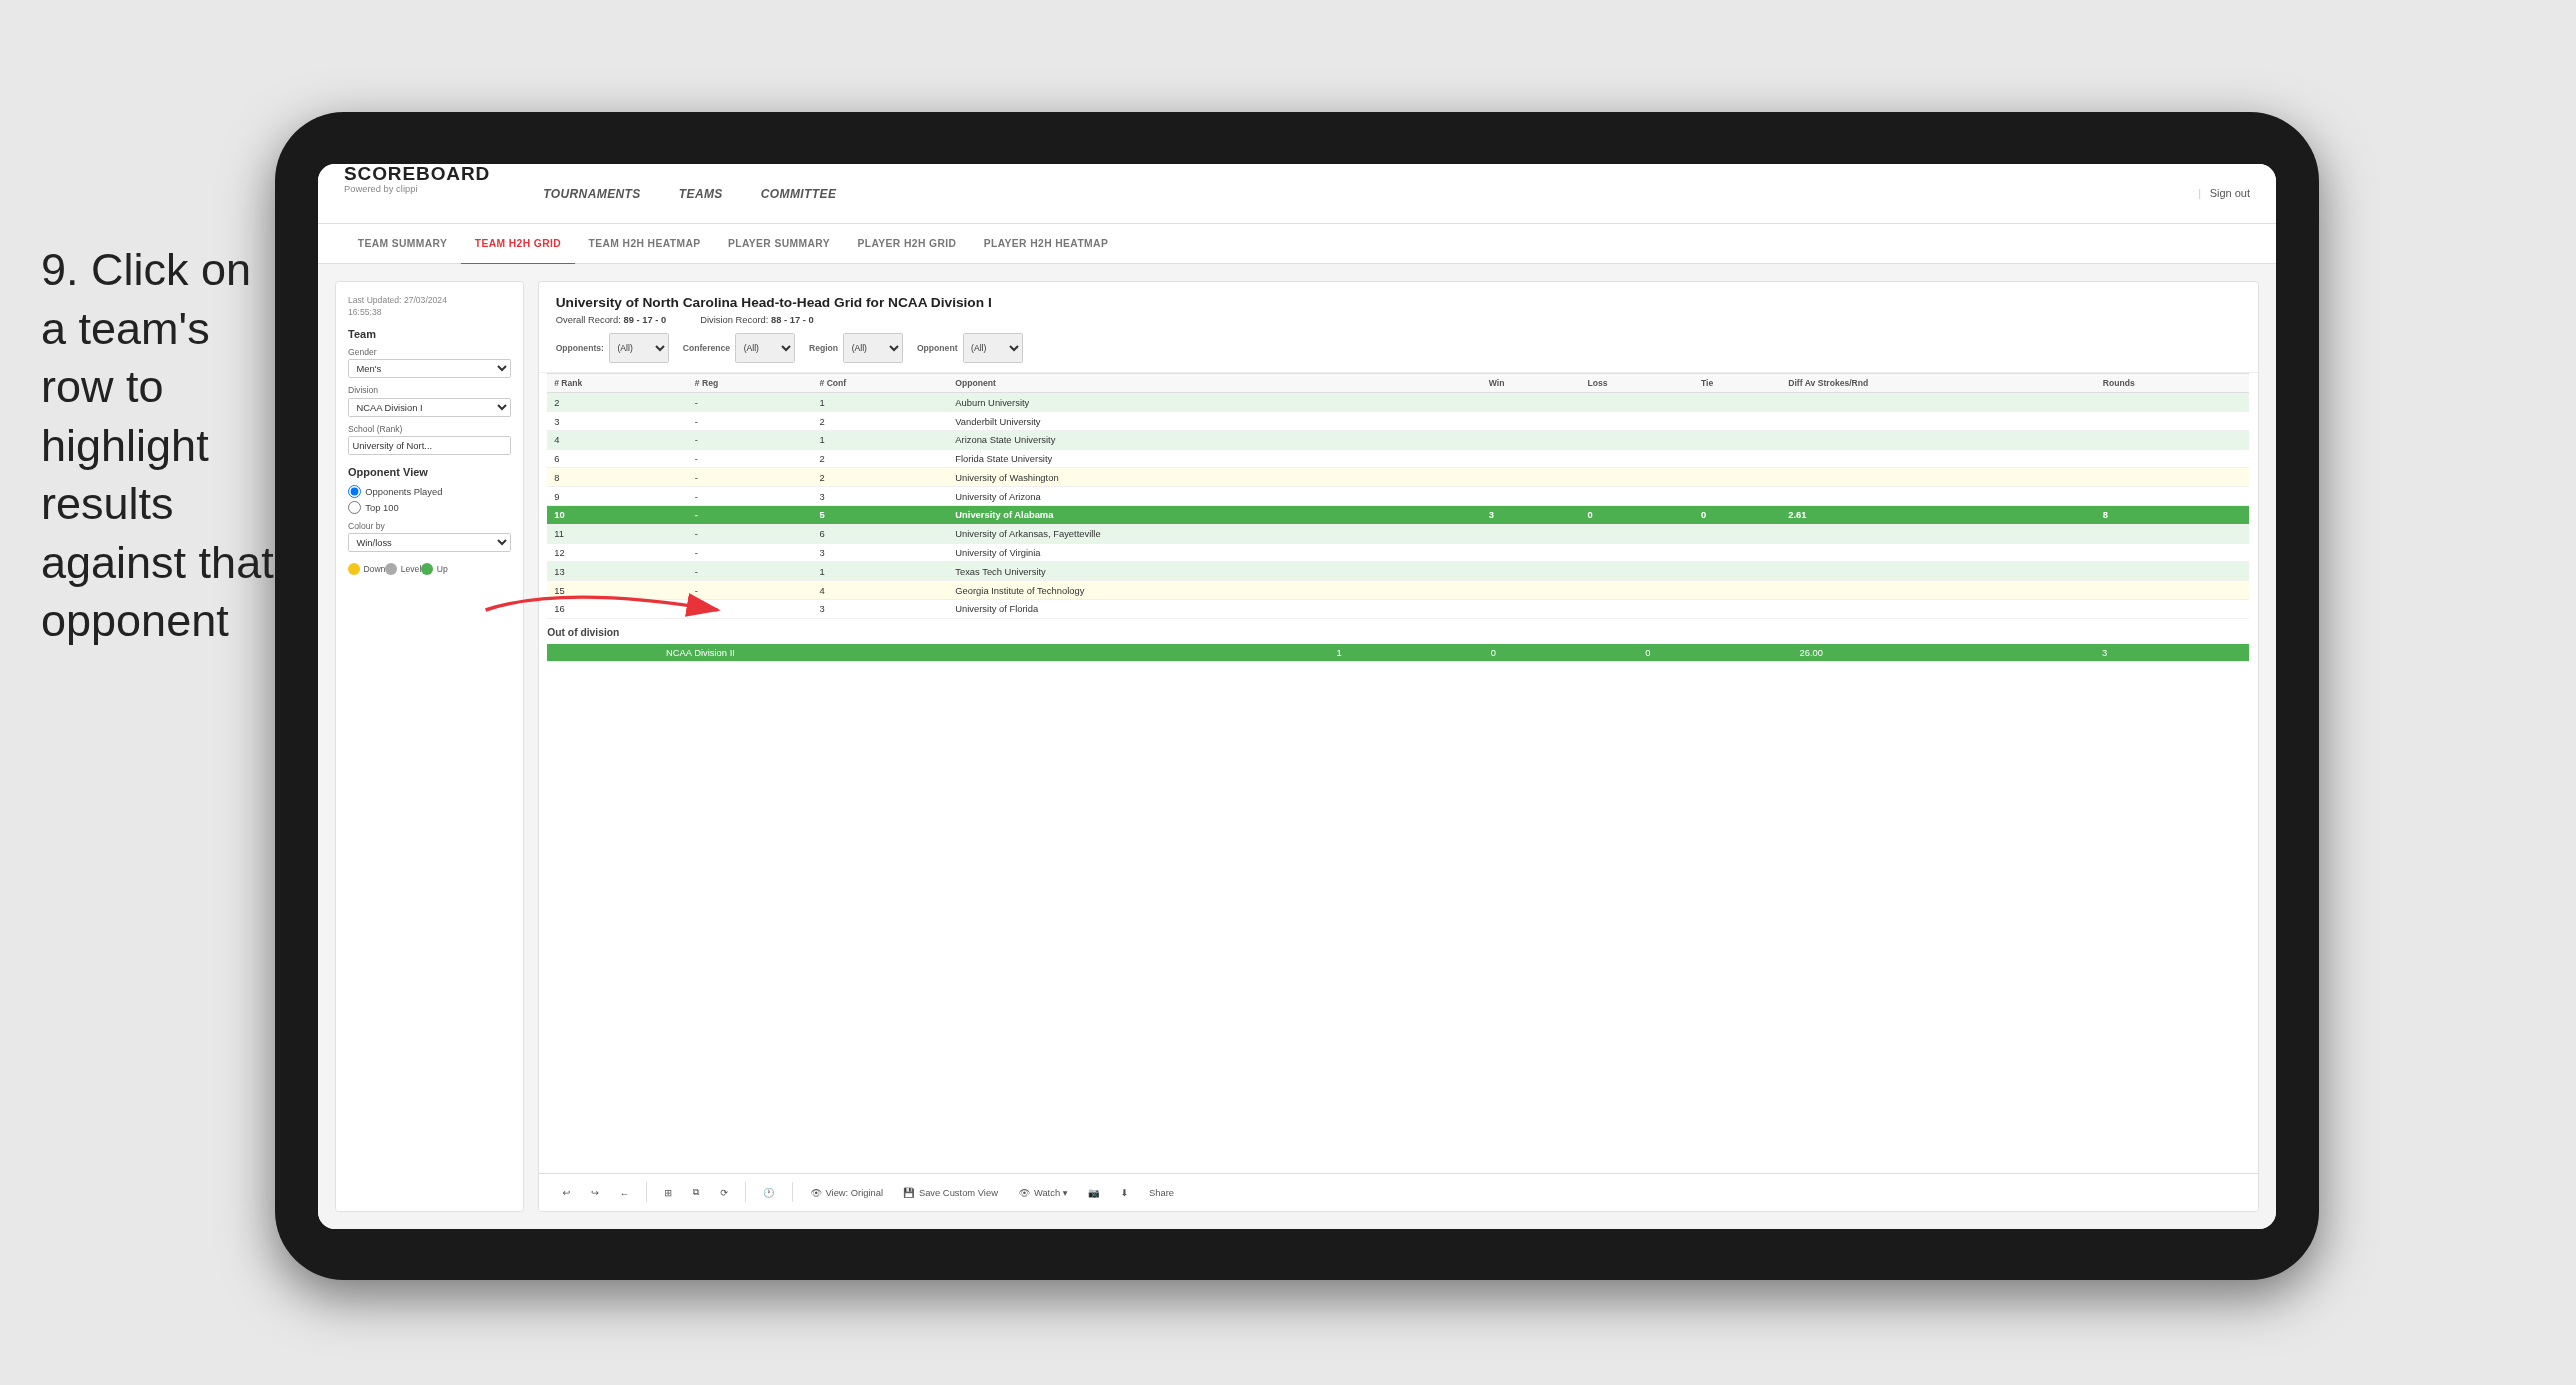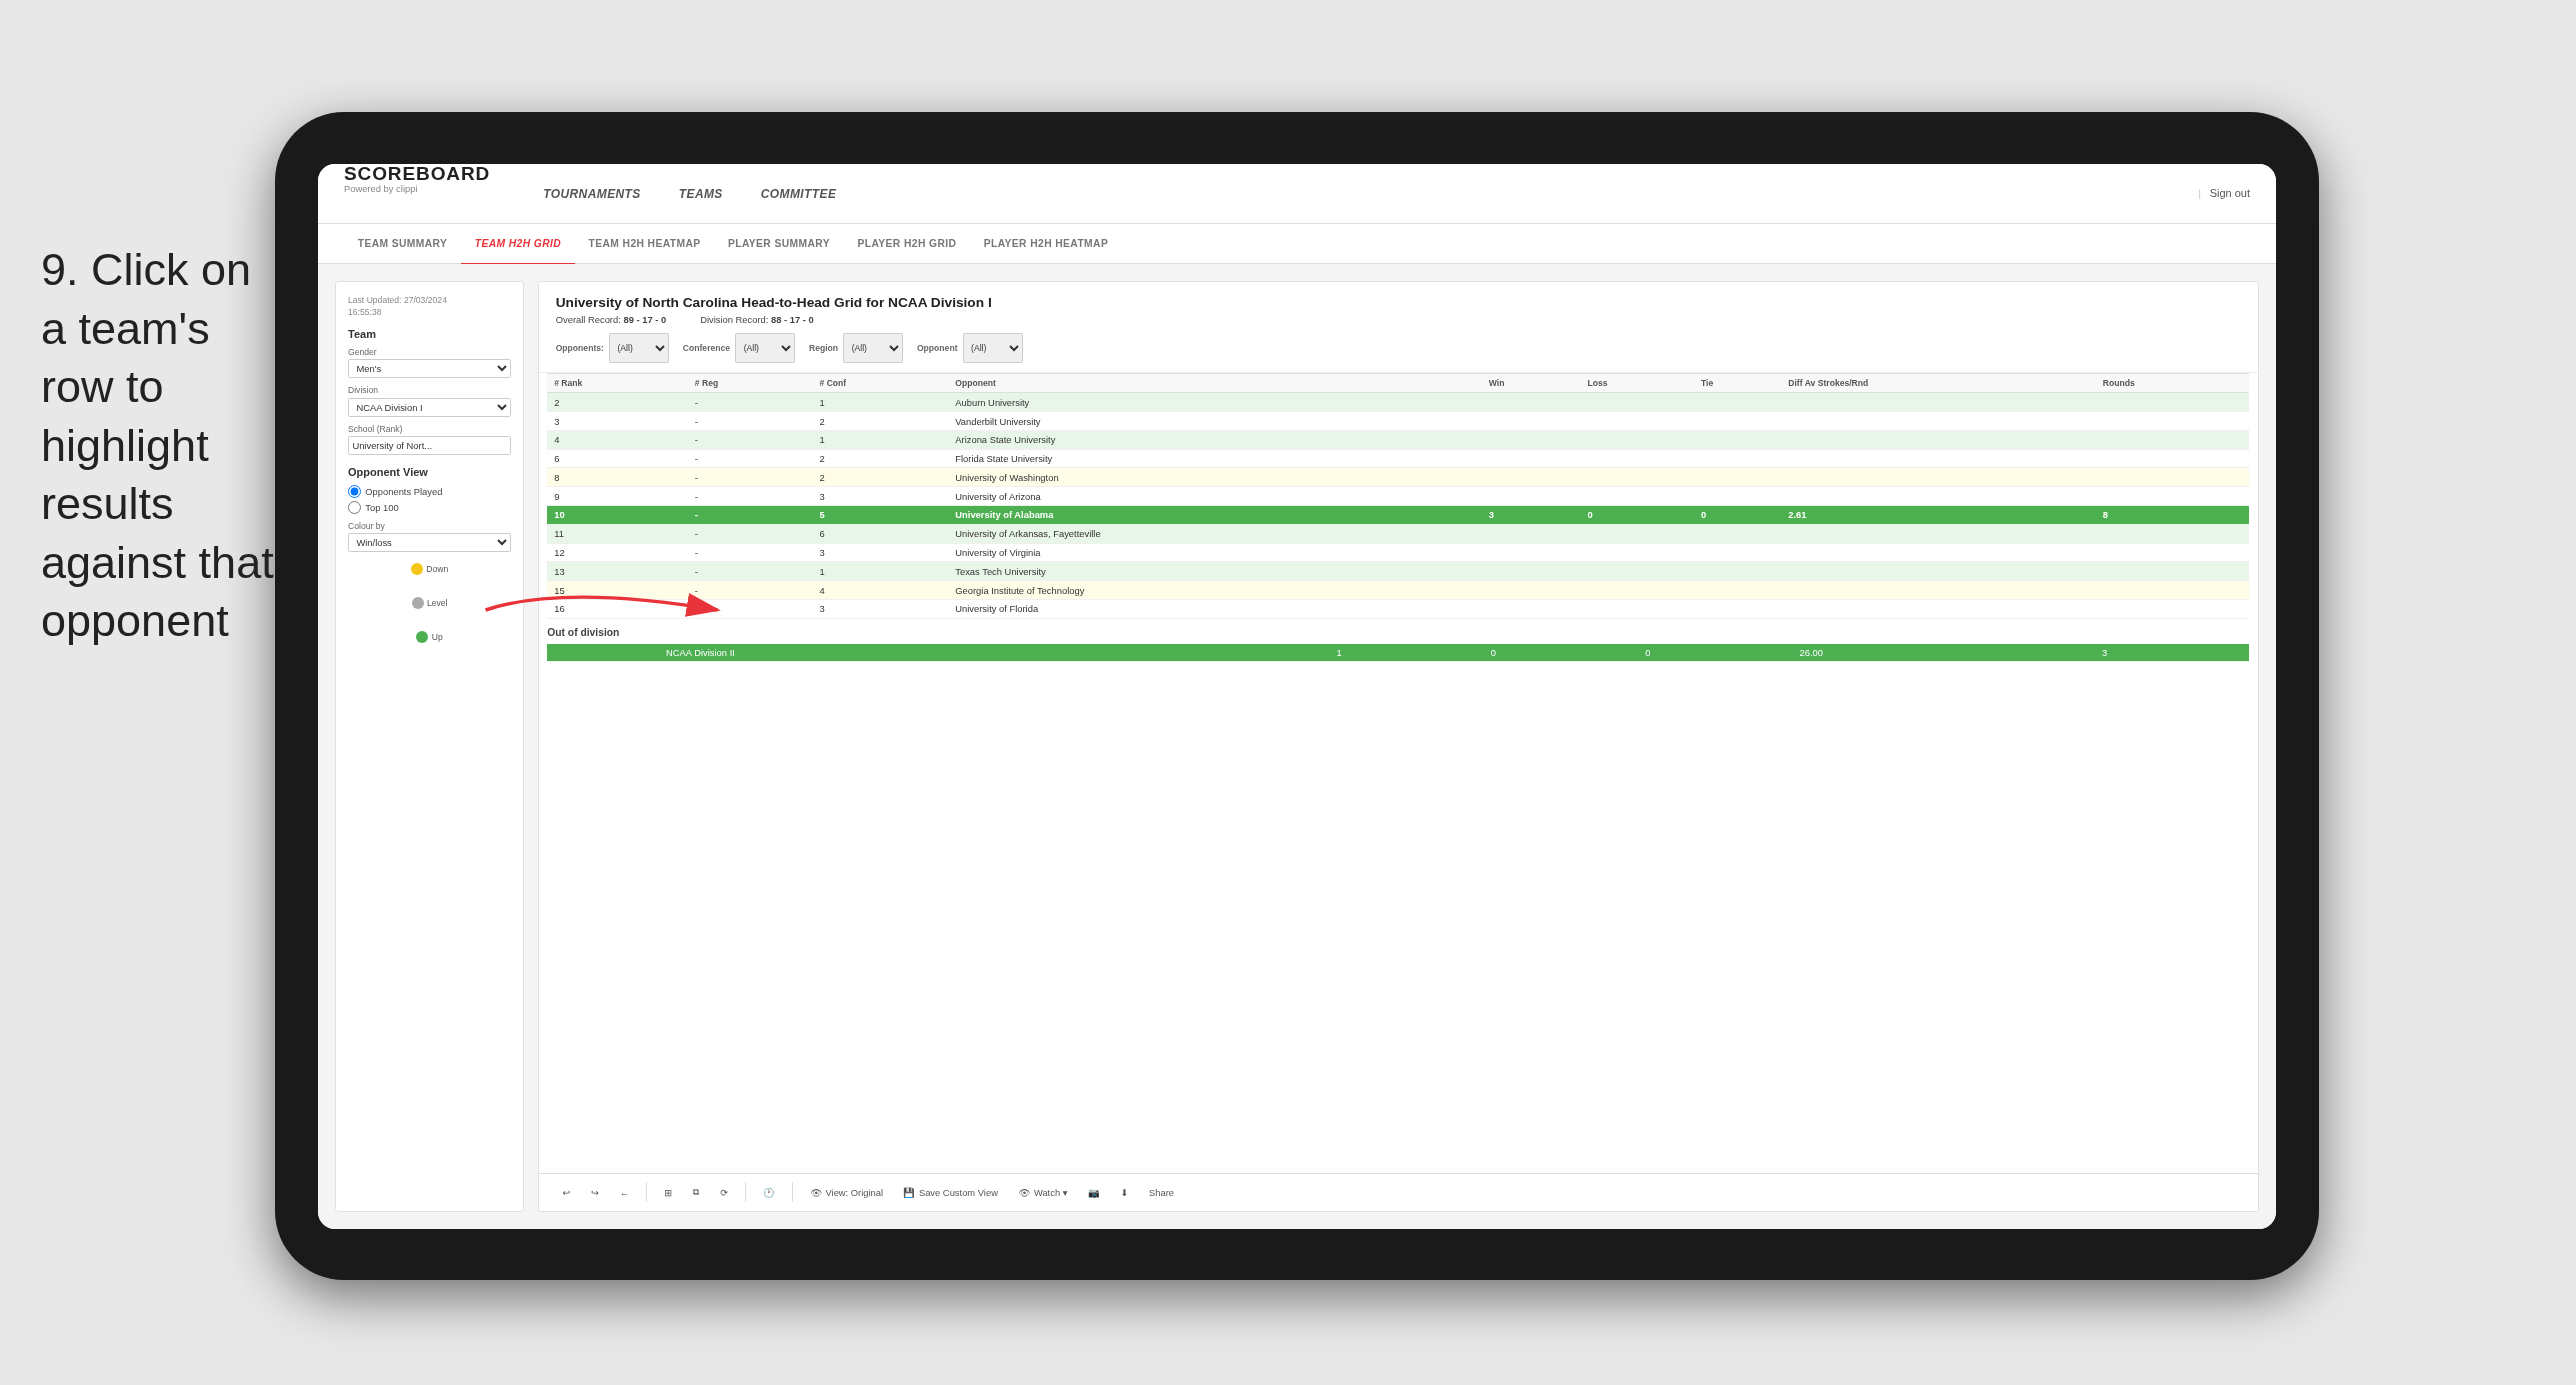--- a/index.html
+++ b/index.html
@@ -135,21 +135,20 @@
       cursor: pointer;
       text-transform: uppercase;
       letter-spacing: 0.4px;
       border-bottom: 1.7px solid transparent;
       margin-bottom: -1.7px;
     }
 
     .sub-nav-item.active {
       color: #e8333a;
       border-bottom: 1.7px solid #e8333a;
-      font-style: italic;
     }
 
     
     .main-content {
       display: flex;
       flex: 1;
       overflow: hidden;
       background: #f4f4f4;
       padding: 17px;
       gap: 13.7px;
@@ -218,24 +217,23 @@
       display: flex;
       align-items: center;
       gap: 4.3px;
       margin-bottom: 3.4px;
       font-size: 9.4px;
       color: #444;
     }
 
     .legend-dots {
       display: flex;
-      gap: 22px;
+      gap: 0;
       margin-top: 10.3px;
       align-items: center;
-      flex-direction: column;
     }
 
     .legend-item {
       display: flex;
       align-items: center;
       gap: 3.4px;
       font-size: 8.6px;
       color: #555;
     }
 

